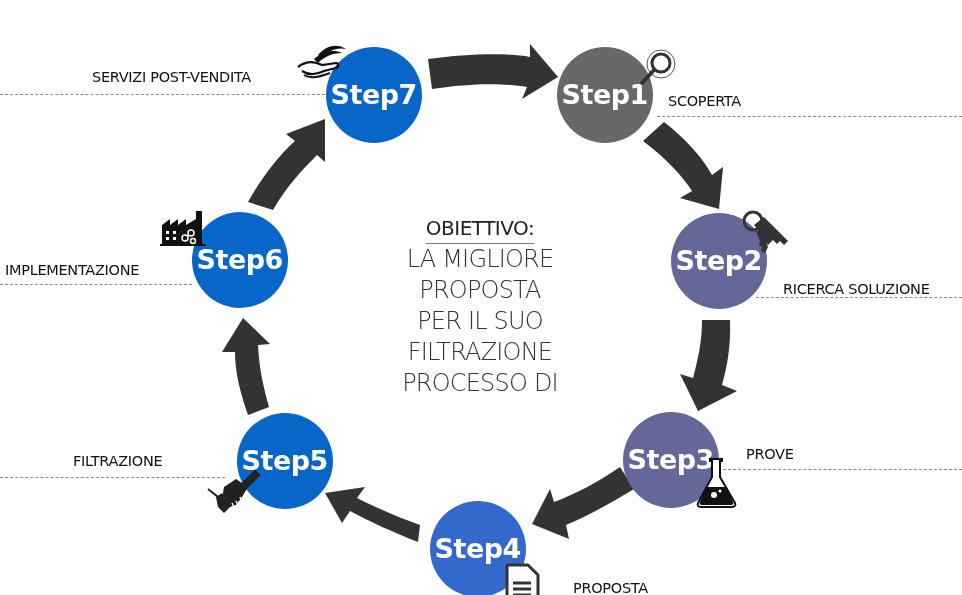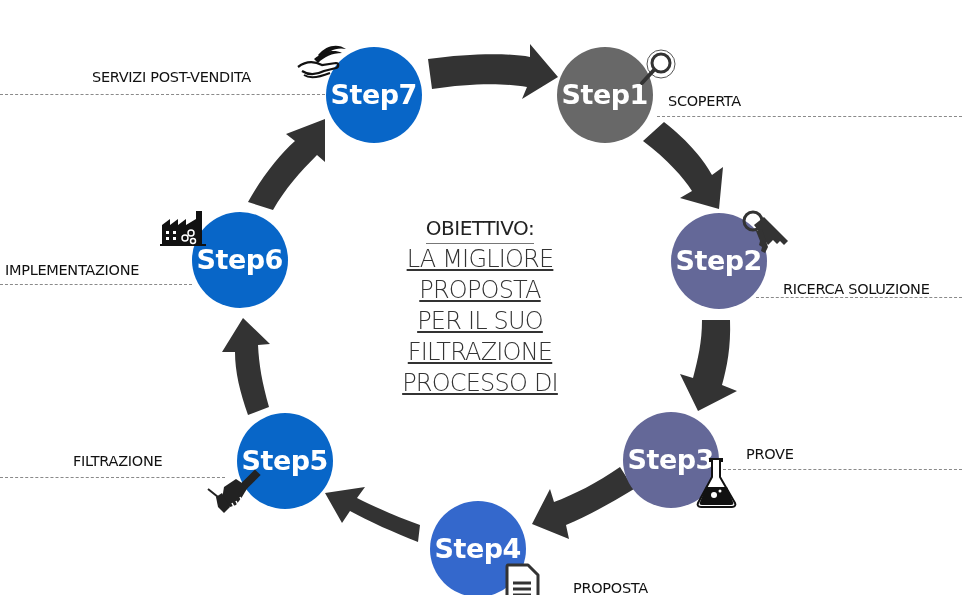--- a/index.html
+++ b/index.html
@@ -6,21 +6,21 @@
   body { width:962px; height:595px; position:relative; overflow:hidden; font-family:"Liberation Sans", sans-serif; }
   #stage { position:absolute; left:0; top:0; width:962px; height:518px;margin-top:17px; }
   .leader { position:absolute; height:0; border-top:1.5px dashed #8a8a8a; }
   .label { position:absolute; font-family:"DejaVu Sans", sans-serif; font-size:14.5px; color:#111; letter-spacing:-0.3px; white-space:nowrap; }
   .step { position:absolute; border-radius:50%; display:flex; flex-direction:row; align-items:center; justify-content:center; color:#fff; font-family:"DejaVu Sans", sans-serif; font-weight:bold; }
   .step .w { font-size:27px; line-height:28px; letter-spacing:-0.5px; }
   .step .n { font-size:27px; line-height:28px; }
   .icon { position:absolute; }
   #center { position:absolute; left:380px; top:196px; width:200px; text-align:center; font-family:"DejaVu Sans", sans-serif; color:#222; }
   #center .h { font-size:20px; line-height:30px; display:inline-block; border-bottom:1px solid #777; letter-spacing:-0.5px; font-weight:normal; }
-  #center .l { font-size:24px; line-height:31px; font-weight:300; letter-spacing:-0.8px; color:#333;text-decoration:underline; }
+  #center .l { font-size:24px; line-height:31px; font-weight:300; letter-spacing:-0.8px; color:#333; }
 </style>
 </head>
 <body>
 
 <div id="stage">
 
   <svg id="arrows" width="962" height="595" style="position:absolute;left:0;top:0">
 
     <path fill="#333333" d="M428,42 C470,36 510,36 530,40 L530,27 L558,60 L522,82 L527,70 C505,66 470,66 432,72 Z"></path>
 

